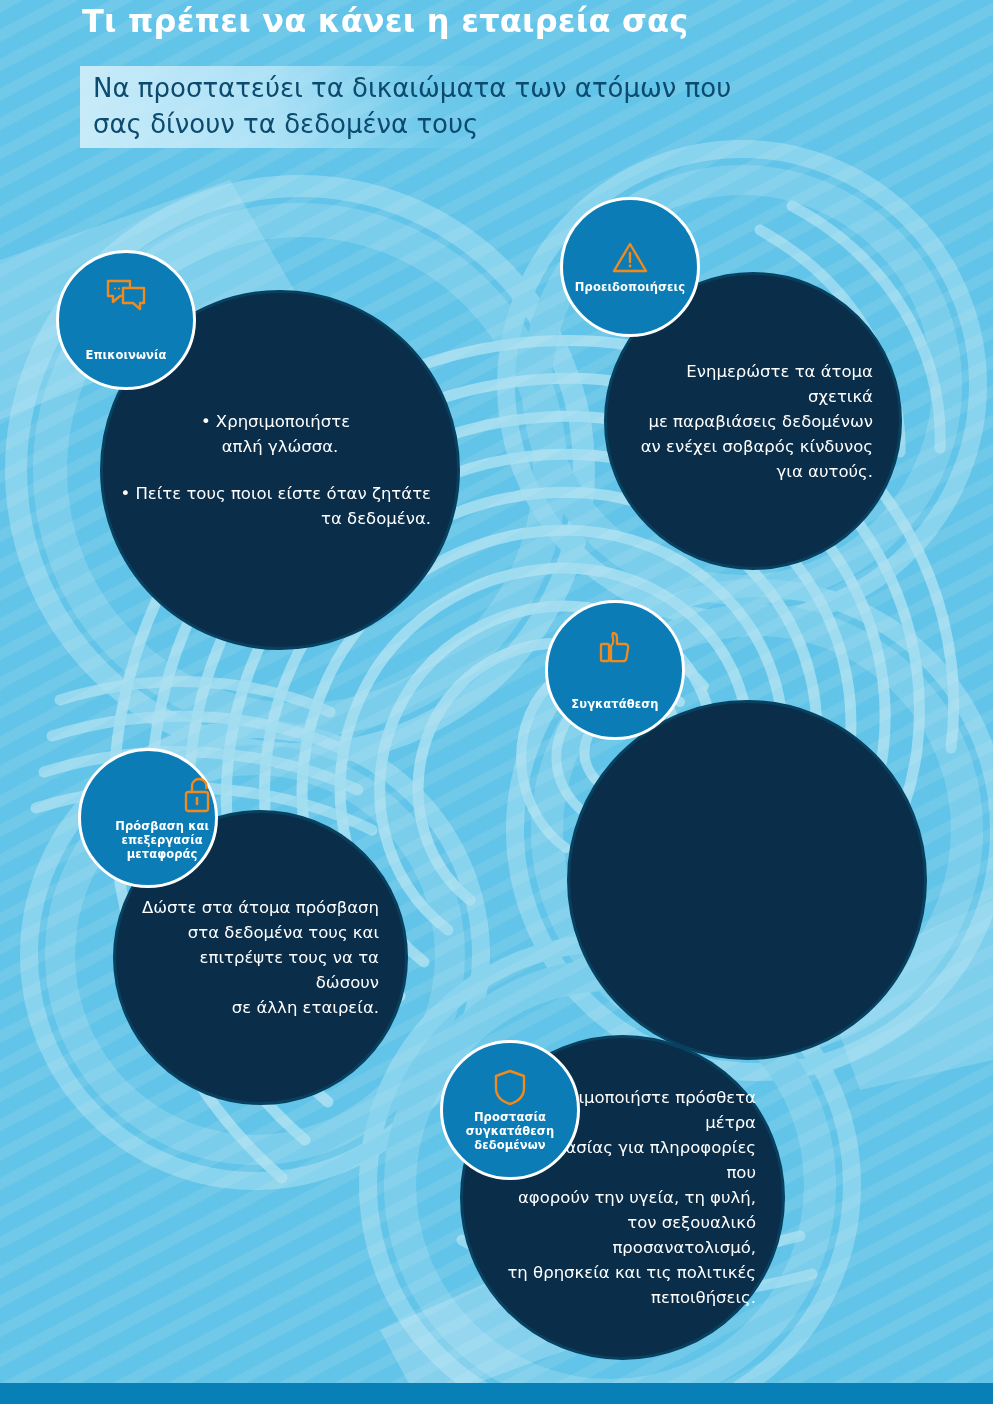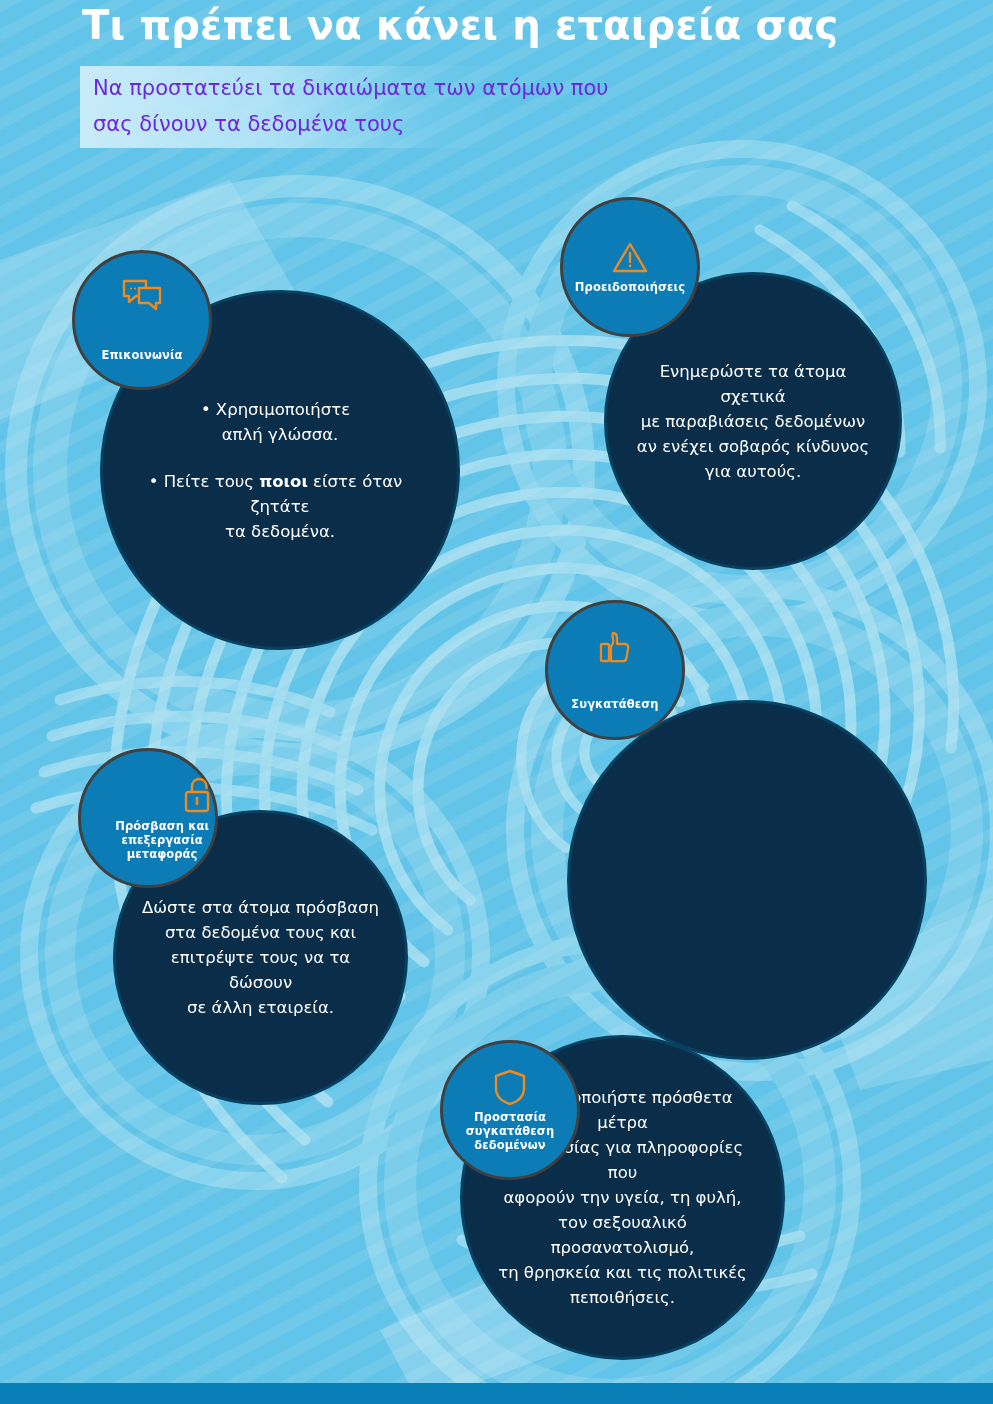--- a/index.html
+++ b/index.html
@@ -11,58 +11,58 @@
   }
   #stage{position:absolute;left:0;top:0;width:993px;height:1404px;overflow:hidden;}
 
   
   #bg{position:absolute;left:0;top:0;width:993px;height:1404px;}
 
   
   .header{position:absolute;left:0;top:0;width:993px;z-index:20;}
   .title{
     position:absolute;left:82px;top:2px;
-    font-size:40px;font-weight:700;color:#ffffff;
+    font-size:32px;font-weight:700;color:#ffffff;
     letter-spacing:.2px;white-space:nowrap;
   }
   .subtitle-wrap{
     position:absolute;left:80px;top:66px;width:700px;height:82px;
   }
   .subtitle-hl{
     position:absolute;left:0;top:0;width:430px;height:82px;
     background:linear-gradient(90deg,rgba(208,238,250,.92) 0%,rgba(190,232,249,.80) 45%,rgba(140,214,240,.30) 80%,rgba(98,196,232,0) 100%);
   }
   .subtitle{
     position:absolute;left:13px;top:4px;width:690px;
-    font-size:21px;line-height:36px;font-weight:400;color:#6d28d9;
+    font-size:26px;line-height:36px;font-weight:400;color:#0c4a6e;
   }
 
   
   .node{position:absolute;z-index:10;}
   .bigcircle{
     position:absolute;border-radius:50%;
     background:#0A2E4A;
     border:3px solid #08405F;
     box-sizing:border-box;
     display:flex;align-items:center;justify-content:center;
   }
   .bigtext{
     color:#ffffff;text-align:center;
     font-size:16.5px;line-height:25px;
     padding:0 26px;box-sizing:border-box;width:100%;
   }
   .bigtext p{margin:0 0 22px 0;}
-  .bigtext p:last-child{margin-bottom:0;}
-  .bigtext b{font-weight:700;}
+  .bigtext p:last-child{margin-bottom:0;text-align:right;}
+  .bigtext b{font-weight:400;}
   .bulleted p{text-indent:-9px;padding-left:0;}
 
   .iconcircle{
     position:absolute;border-radius:50%;
     background:#0B7CB6;
-    border:3px solid #404040;
+    border:3px solid #ffffff;
     box-sizing:border-box;
     z-index:14;
     display:flex;flex-direction:column;align-items:center;justify-content:center;
   }
   .iconglyph{display:block;margin-bottom:4px;}
   .iconlabel{
     color:#ffffff;font-size:11.5px;font-weight:700;line-height:14px;
     text-align:center;letter-spacing:.1px;padding:0 6px;
   }
 
@@ -154,21 +154,21 @@
     </div>
   </div>
 
   <div class="node">
     <div class="bigcircle" style="left:100px;top:290px;width:360px;height:360px;">
       <div class="bigtext bulleted">
         <p><span>• Χρησιμοποιήστε<br>απλή γλώσσα.</span></p>
         <p><span>• Πείτε τους <b>ποιοι</b> είστε όταν ζητάτε<br>τα δεδομένα.</span></p>
       </div>
     </div>
-    <div class="iconcircle" style="left:72px;top:250px;width:140px;height:140px;gap:32px;">
+    <div class="iconcircle" style="left:56px;top:250px;width:140px;height:140px;gap:32px;">
       <svg class="iconglyph" width="42" height="34" viewBox="0 0 42 34">
         <path d="M3 3 h22 v15 h-10 l-7 6 v-6 h-5 z" fill="none" stroke="#F08A1E" stroke-width="2.4" stroke-linejoin="round"></path>
         <circle cx="10" cy="10.5" r="1.1" fill="#F08A1E"></circle>
         <circle cx="14" cy="10.5" r="1.1" fill="#F08A1E"></circle>
         <circle cx="18" cy="10.5" r="1.1" fill="#F08A1E"></circle>
         <path d="M18 10 h21 v15 h-4 v6 l-7 -6 h-10 z" fill="#0B7CB6" stroke="#F08A1E" stroke-width="2.4" stroke-linejoin="round"></path>
       </svg>
       <div class="iconlabel">Επικοινωνία</div>
     </div>
   </div>

